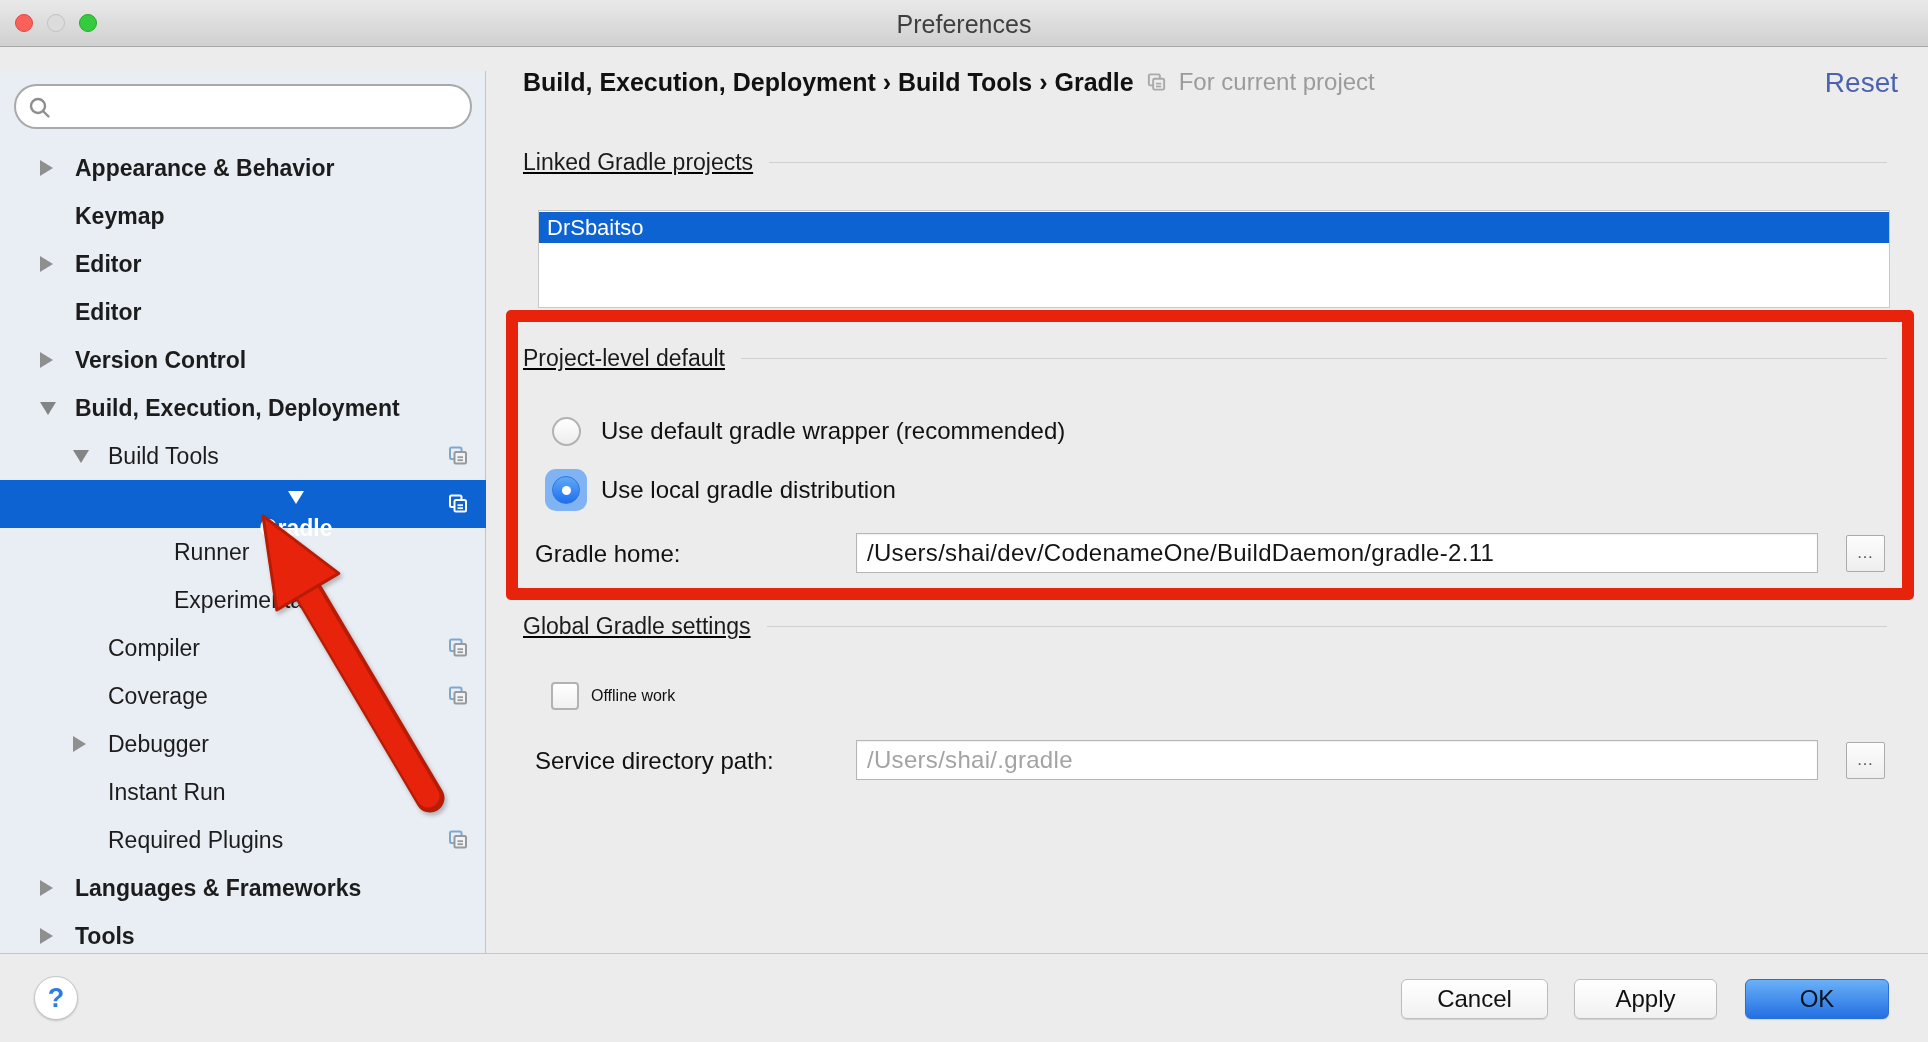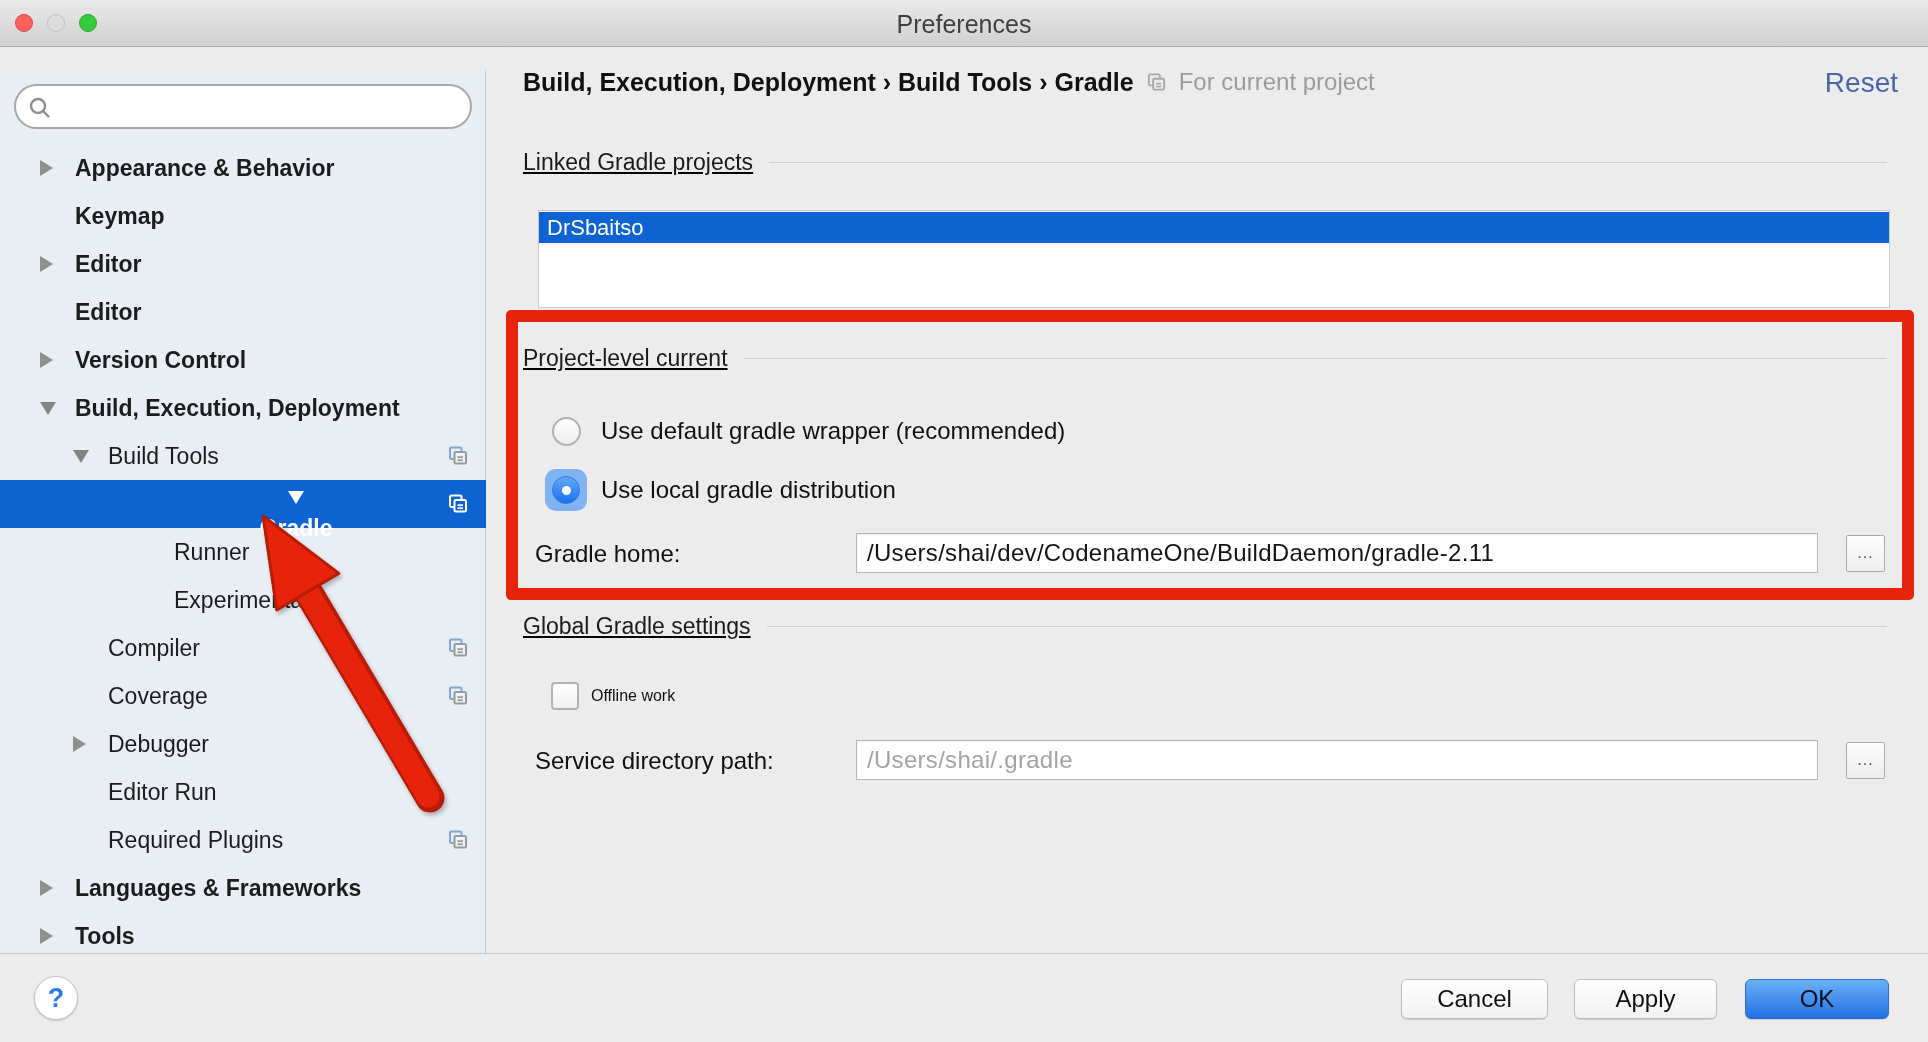--- a/index.html
+++ b/index.html
@@ -217,21 +217,21 @@
       </svg>
     </span>
   </div>
       <div class="tree-row" style="padding-left: 73px;">
     <span class="arrow tri-right"></span>
     <span class="tree-label">Debugger</span>
 
   </div>
       <div class="tree-row" style="padding-left: 73px;">
     <span class="arrow tri-none"></span>
-    <span class="tree-label">Editor Run</span>
+    <span class="tree-label">Instant Run</span>
 
   </div>
       <div class="tree-row" style="padding-left: 73px;">
     <span class="arrow tri-none"></span>
     <span class="tree-label">Required Plugins</span>
     <span class="row-icon" style="display: block;">
       <svg width="22" height="22" viewBox="0 0 22 22">
         <rect class="ic-back" x="3" y="2.5" width="11.5" height="11.5" rx="1.5"></rect>
         <rect class="ic-front" x="7.5" y="7" width="11.5" height="11.5" rx="1.5"></rect>
         <line class="ic-line" x1="10.5" y1="12.2" x2="16" y2="12.2"></line>
@@ -269,21 +269,21 @@
   <div class="section" style="top:102px;">
     <span class="txt">Linked Gradle projects</span>
     <span class="line"></span>
   </div>
 
   <div class="listbox">
     <div class="listrow">DrSbaitso</div>
   </div>
 
   <div class="section" style="top:298px;">
-    <span class="txt">Project-level current</span>
+    <span class="txt">Project-level default</span>
     <span class="line"></span>
   </div>
 
   <div class="radio-row" style="top:363px;">
     <span class="radio-slot">
         <span class="radio-off"></span>
       </span>
     <span class="radio-label">Use default gradle wrapper (recommended)</span>
   </div>
 

